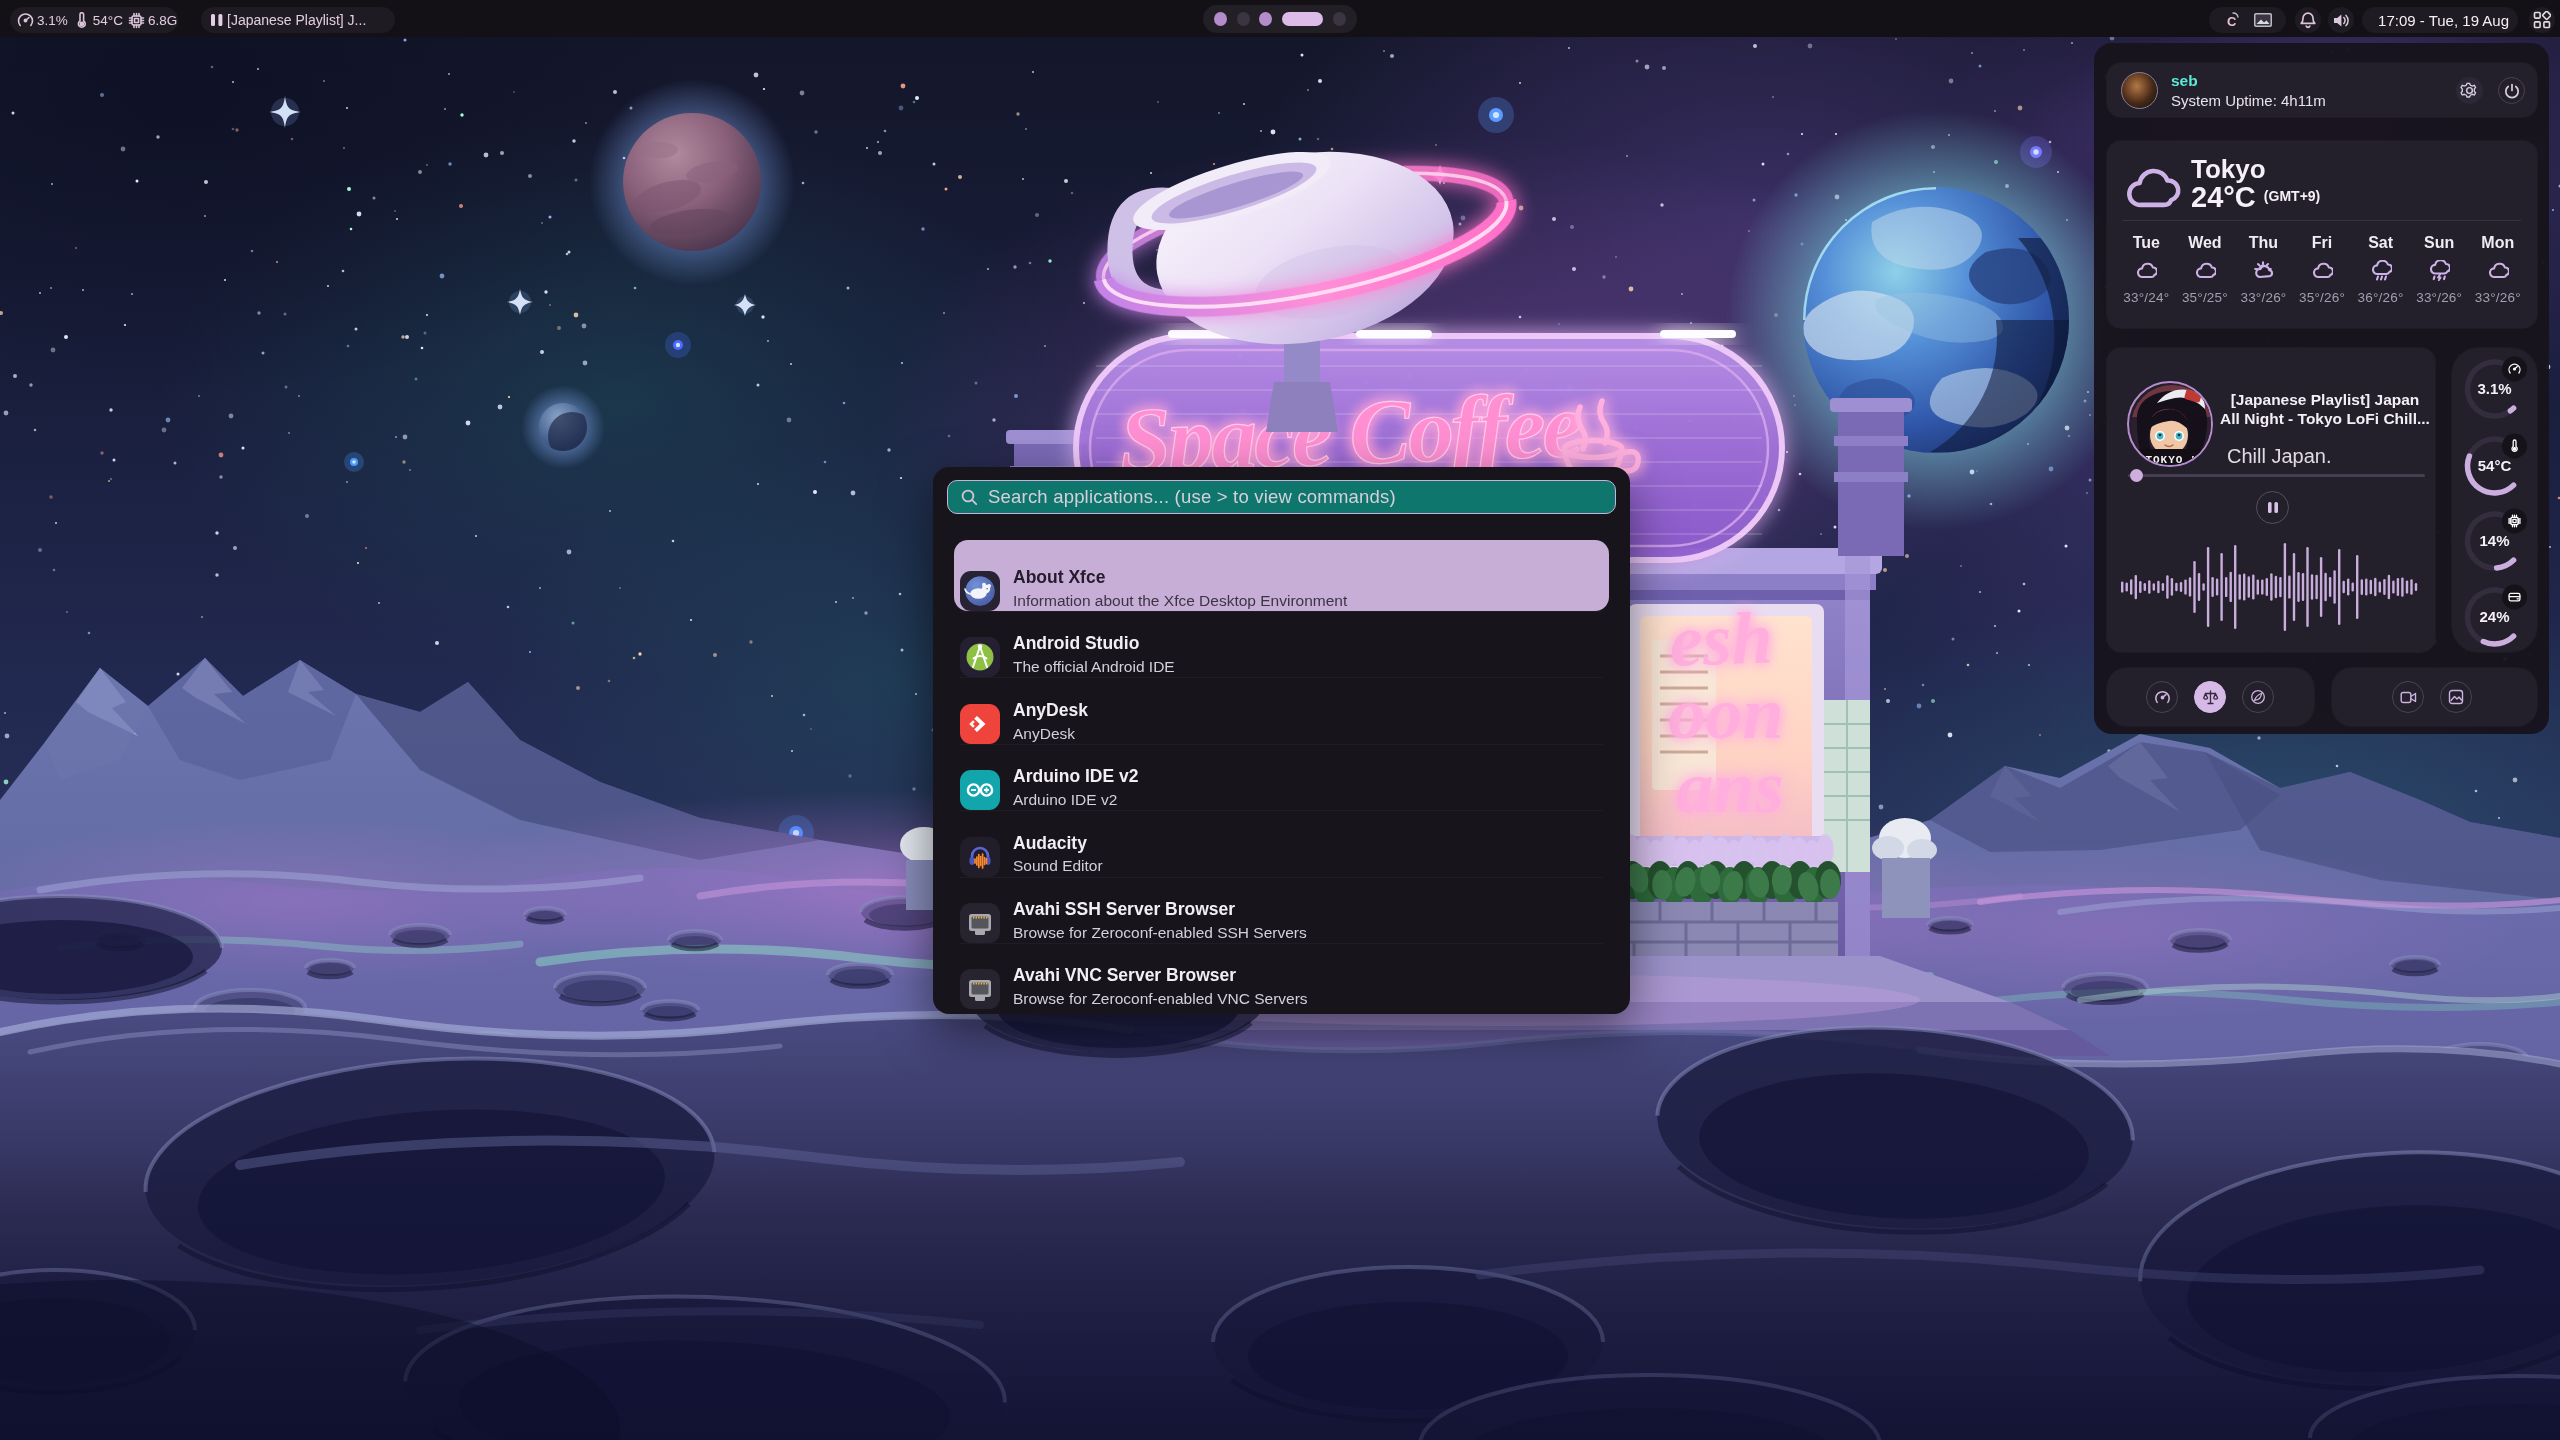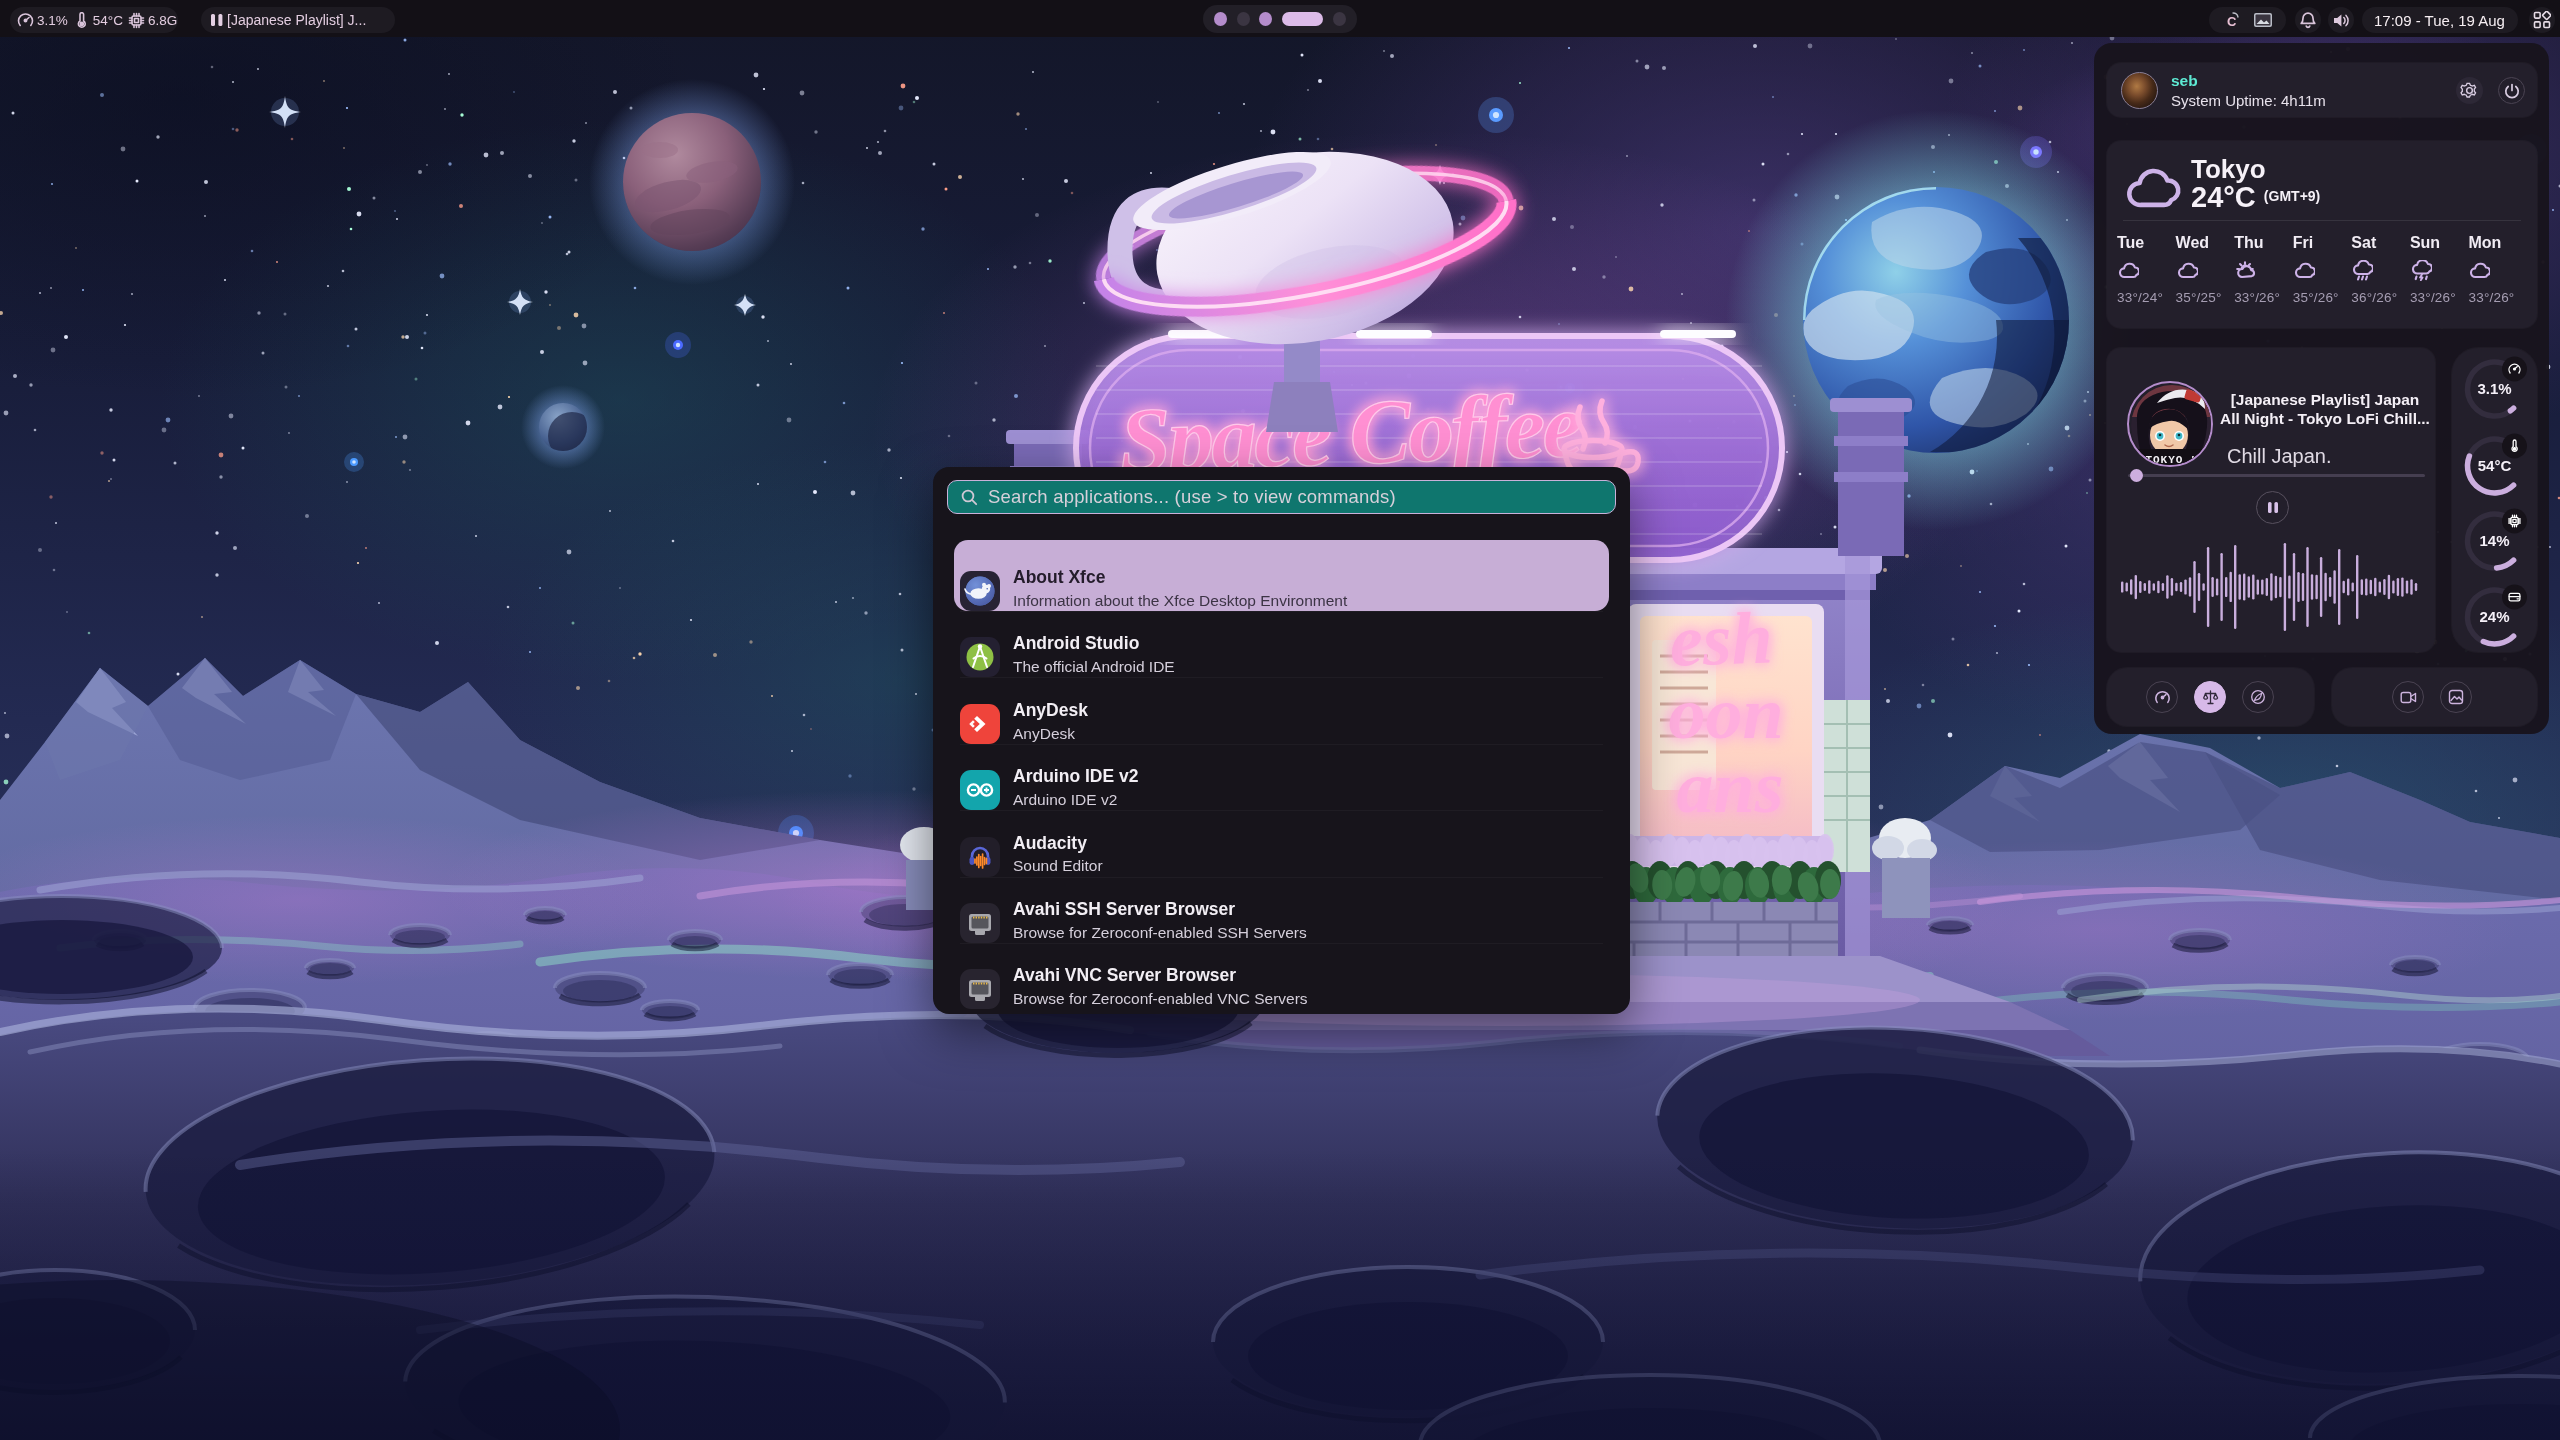--- a/index.html
+++ b/index.html
@@ -24,21 +24,21 @@
 .rt{font-size:17.5px;font-weight:bold;color:#f2eef4;line-height:1.25}
 .rs{font-size:15.5px;color:#d5cfdb;line-height:1.3;margin-top:2px}
 .sel .rt{color:#241c2b}
 .sel .rs{color:#3c3445}
 #rpanel{position:absolute;left:2094px;top:43px;width:455px;height:691px;background:rgba(24,20,29,0.97);border-radius:18px}
 .card{position:absolute;background:#231f2b;border-radius:14px;box-shadow:0 0 0 1px rgba(255,255,255,0.03)}
 #avatar{position:absolute;left:14px;top:9px;width:37px;height:37px;border-radius:50%;border:1.5px solid #8a7f96;background:radial-gradient(ellipse at 42% 38%,#b07a44 0%,#7a4c2c 30%,#472a18 55%,#201410 85%)}
 .pbtn{position:absolute;top:14px;width:27px;height:27px;border-radius:50%;display:flex;align-items:center;justify-content:center;background:#2d2836}
 .pbo{background:transparent;border:1.5px solid #4a4352}
 #wrow{position:absolute;left:10px;right:10px;top:93px;display:flex}
-.wcol{flex:1;}
+.wcol{flex:1;text-align:center}
 .wd{font-size:16px;font-weight:bold;color:#f1ecf4}
 .wi{margin-top:8px;height:26px}
 .wt{font-size:13.5px;color:#a59db2;margin-top:4px;letter-spacing:0.2px}
 #album{position:absolute;left:20px;top:33px;width:86px;height:86px;border-radius:50%;border:2px solid #b48ccb;overflow:hidden}
 #mtitle{position:absolute;left:112px;right:4px;top:42px;font-size:15.5px;font-weight:bold;color:#f4eff6;text-align:center;line-height:1.25}
 #msub{position:absolute;left:120px;top:97px;font-size:20px;color:#e0dae4}
 #mslider{position:absolute;left:21px;right:10px;top:126px;height:3px;background:#453e50;border-radius:2px}
 #mknob{position:absolute;left:2px;top:-5px;width:13px;height:13px;border-radius:50%;background:#cdaede}
 #mpause{position:absolute;left:149px;top:143px;width:33px;height:33px;border-radius:50%;border:1.5px solid #57505e;display:flex;align-items:center;justify-content:center}
 #mwave{position:absolute;left:0px;top:177px}
@@ -1376,21 +1376,21 @@
       <svg width="19" height="17" viewBox="0 0 19 17">
         <g fill="#dcc8dc">
           <path d="M2 6 h3.2 L9.4 2.6 v11.8 L5.2 11 H2 Z"></path>
         </g>
         <g stroke="#dcc8dc" fill="none" stroke-width="1.5" stroke-linecap="round">
           <path d="M11.8 5.5 a4.2 4.2 0 0 1 0 6"></path>
           <path d="M14 3.4 a7.3 7.3 0 0 1 0 10.2"></path>
         </g>
       </svg>
     </div>
- <div class="chip" style="left:2362px;width:156px;justify-content:flex-start">
+ <div class="chip" style="left:2362px;width:156px;justify-content:flex-end">
       <span class="ct" style="font-size:15px;color:#f6eef2">17:09 - Tue, 19 Aug</span>
     </div>
  <div class="cbtn" style="left:2529px">
       <svg width="18" height="18" viewBox="0 0 18 18">
         <g fill="none" stroke="#e6dce6" stroke-width="1.6">
           <rect x="1.5" y="1.5" width="5.6" height="5.6" rx="1"></rect>
           <rect x="1.5" y="10.9" width="5.6" height="5.6" rx="1"></rect>
           <rect x="10.9" y="10.9" width="5.6" height="5.6" rx="1"></rect>
           <rect x="10.6" y="1.2" width="6.2" height="6.2" rx="1" transform="rotate(45 13.7 4.3)"></rect>
         </g>

